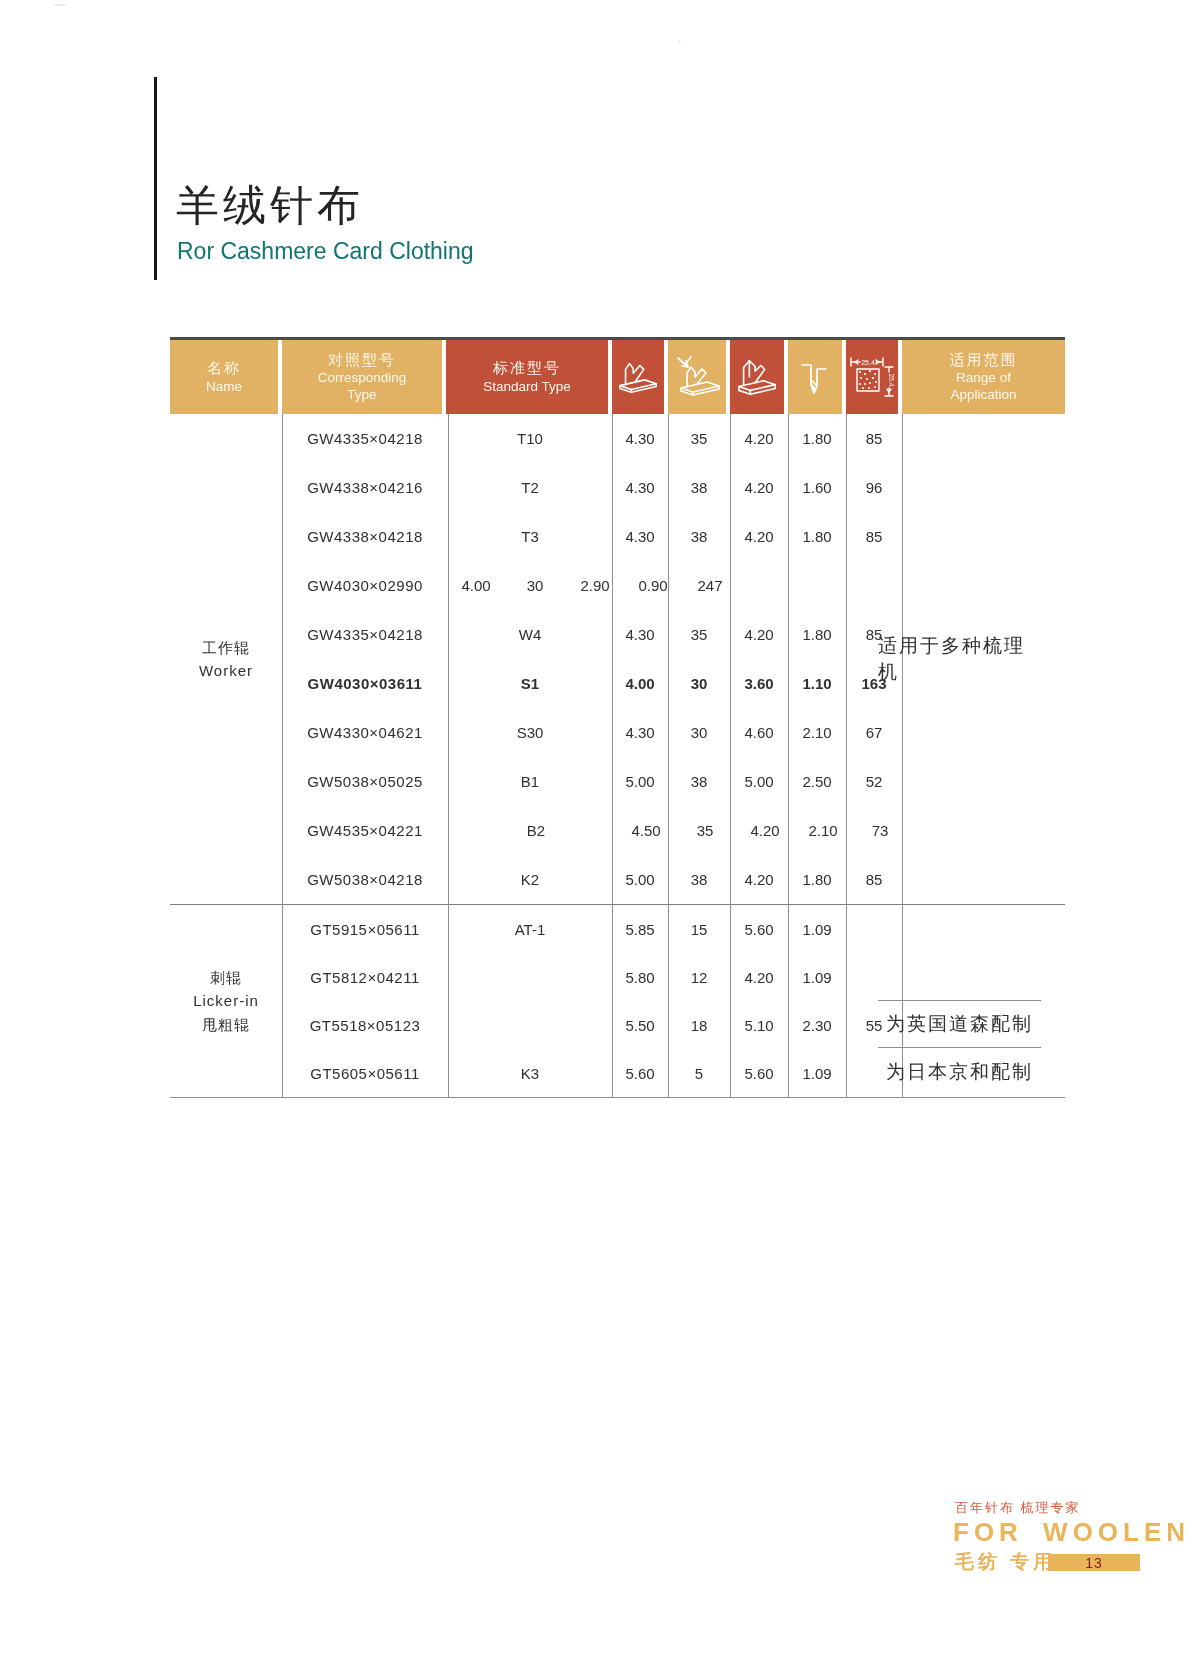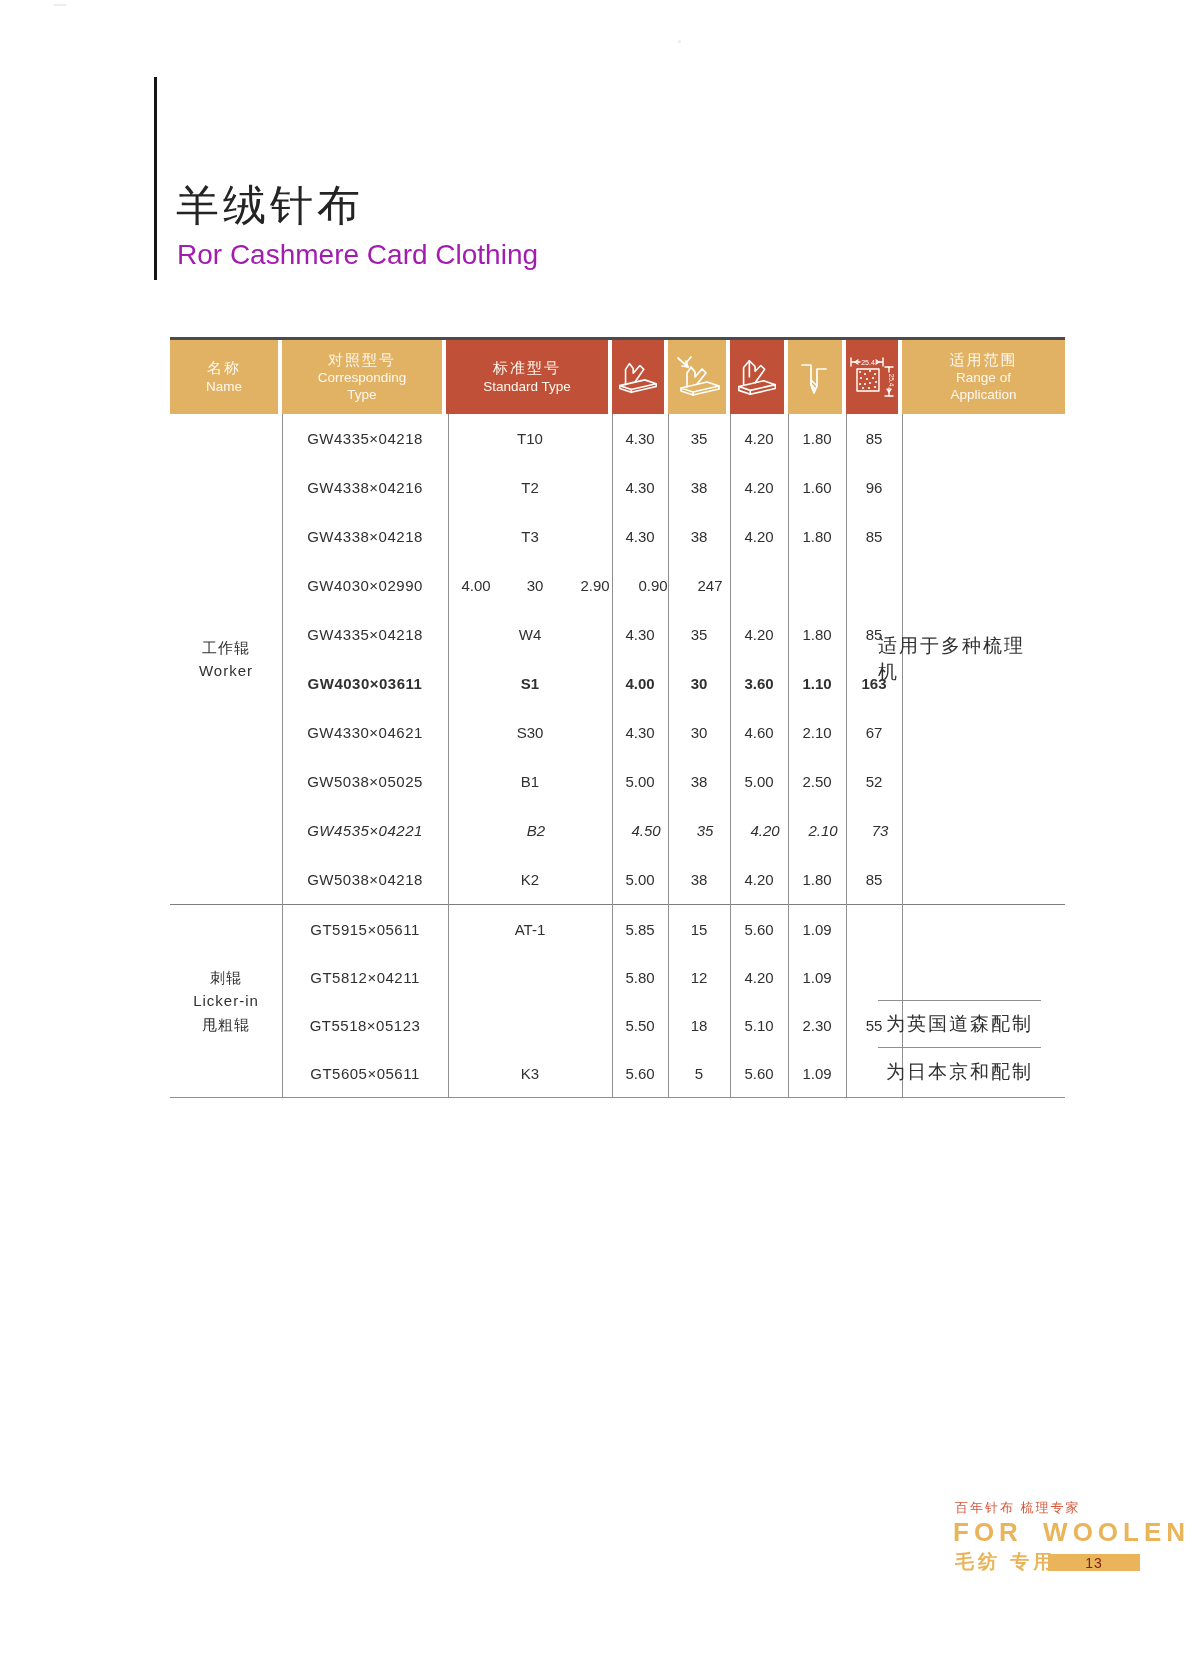--- a/index.html
+++ b/index.html
@@ -7,21 +7,21 @@
     --line:#8f8f8f; --rule:#4b4b4d; --footer_gold:#e9b45a; --footer_red:#d8573b;
   }
   html,body{margin:0;padding:0;}
   body{width:1200px;height:1669px;background:#ffffff;position:relative;overflow:hidden;
        font-family:"Liberation Sans", sans-serif;color:var(--body_text);}
   .artifact{position:absolute;background:#ececec;}
   
   .accent-bar{position:absolute;left:154px;top:77px;width:3px;height:203px;background:#161616;}
   .title-zh{position:absolute;left:176px;top:184px;font-size:43px;font-weight:500;
             letter-spacing:4px;color:#242424;margin:0;line-height:1;}
-  .title-en{position:absolute;left:177px;top:238px;font-size:28px;color:#a21caf;line-height:1.2;}
+  .title-en{position:absolute;left:177px;top:238px;font-size:23px;color:#0f766e;line-height:1.2;}
   
   .ptable{position:absolute;left:170px;top:321px;width:895px;}
   .thead{display:flex;border-top:3px solid var(--rule);height:74px;margin-top:16px;}
   .hcell{box-sizing:border-box;height:74px;display:flex;flex-direction:column;justify-content:center;
          align-items:center;color:#fdf8ef;text-align:center;flex:none;}
   .hcell:not(:last-child){border-right:4px solid #ffffff;}
   .tan{background:var(--header_tan);} .red{background:var(--header_red);}
   .hzh{font-size:15px;letter-spacing:2px;font-weight:500;line-height:1.35;}
   .hen{font-size:13.5px;line-height:1.25;}
   .tbody{position:relative;border-bottom:1px solid var(--line);}
@@ -221,21 +221,21 @@
           </div>
           <div class="trow" style="height: 49px;">
             <div class="cell c0" style="width: 166px;">GW5038×05025</div>
             <div class="cell c1" style="width: 164px;">B1</div>
             <div class="cell c2" style="width: 56px;">5.00</div>
             <div class="cell c3" style="width: 62px;">38</div>
             <div class="cell c4" style="width: 58px;">5.00</div>
             <div class="cell c5" style="width: 58px;">2.50</div>
             <div class="cell c6" style="width: 56px;">52</div>
           </div>
-          <div class="trow" style="height: 49px; font-style: italic;">
+          <div class="trow" style="height: 49px;">
             <div class="cell c0" style="width: 166px;">GW4535×04221</div>
             <div class="cell c1" style="width: 164px; padding-left: 6px;">B2</div>
             <div class="cell c2" style="width: 56px;">4.50</div>
             <div class="cell c3" style="width: 62px;">35</div>
             <div class="cell c4" style="width: 58px;">4.20</div>
             <div class="cell c5" style="width: 58px;">2.10</div>
             <div class="cell c6" style="width: 56px;">73</div>
           </div>
           <div class="trow" style="height: 49px;">
             <div class="cell c0" style="width: 166px;">GW5038×04218</div>

